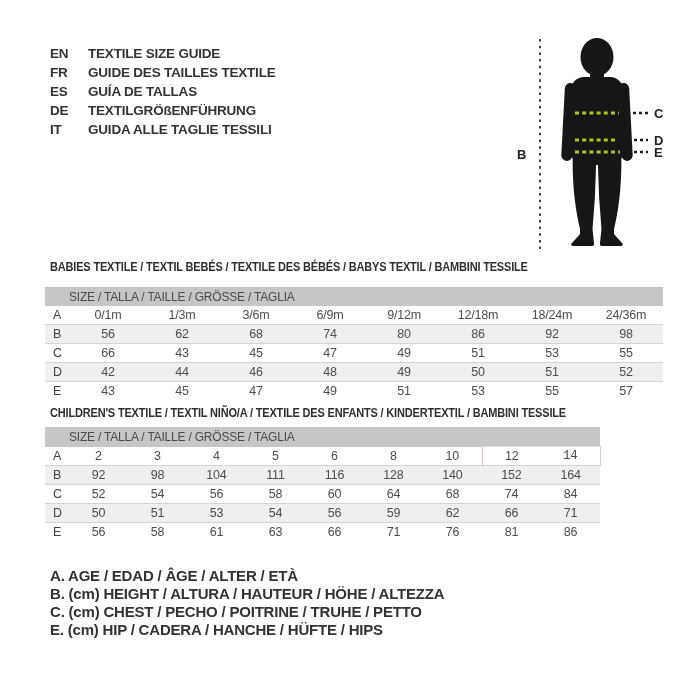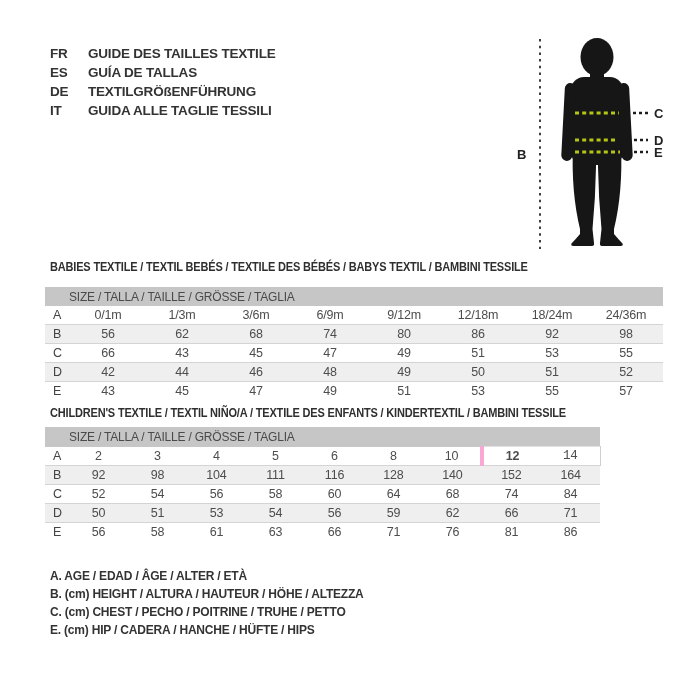--- a/index.html
+++ b/index.html
@@ -39,34 +39,38 @@
     background:#c6c6c6; height:19px; text-align:left; padding:0 0 0 24px;
     font-size:12px; font-weight:400; color:#4a4a4a; letter-spacing:-0.2px; white-space:nowrap;
   }
   .size-table td {
     height:18px; padding:0; text-align:center; font-size:12.5px; color:#4d4d4d;
     letter-spacing:-0.2px; white-space:nowrap;
   }
   .size-table td.row-label { text-align:left; padding-left:8px; color:#424242; }
   .size-table tr.shaded td { background:#efefef;
     border-top:1px solid #d4d4d4; border-bottom:1px solid #d4d4d4; }
-  .size-table td.hl-l { border-left:4px solid #f9a8d4; border-top:1px solid #e0e0e0;font-weight:bold; }
+  .size-table td.hl-l { border-left:1px solid #f9a8d4; border-top:1px solid #e0e0e0; }
   .size-table td.hl-r { border-right:1px solid #cfcfcf; border-top:1px solid #e0e0e0;font-family:Liberation Mono, monospace; }
 
   
   .legend { position:absolute; left:50px; top:567px; }
-  .legend-item { height:18px; line-height:18px; font-size:12px; font-weight:700;
+  .legend-item { height:18px; line-height:18px; font-size:15px; font-weight:700;
                  color:#333; letter-spacing:-0.2px; white-space:nowrap; }
 </style>
 </head>
 <body>
 
 <div class="page">
 
   <div class="langs">
+    <div class="lang-row">
+      <span class="lang-code">EN</span>
+      <span class="lang-label">TEXTILE SIZE GUIDE</span>
+    </div>
     <div class="lang-row">
       <span class="lang-code">FR</span>
       <span class="lang-label">GUIDE DES TAILLES TEXTILE</span>
     </div>
     <div class="lang-row">
       <span class="lang-code">ES</span>
       <span class="lang-label">GUÍA DE TALLAS</span>
     </div>
     <div class="lang-row">
       <span class="lang-code">DE</span>

